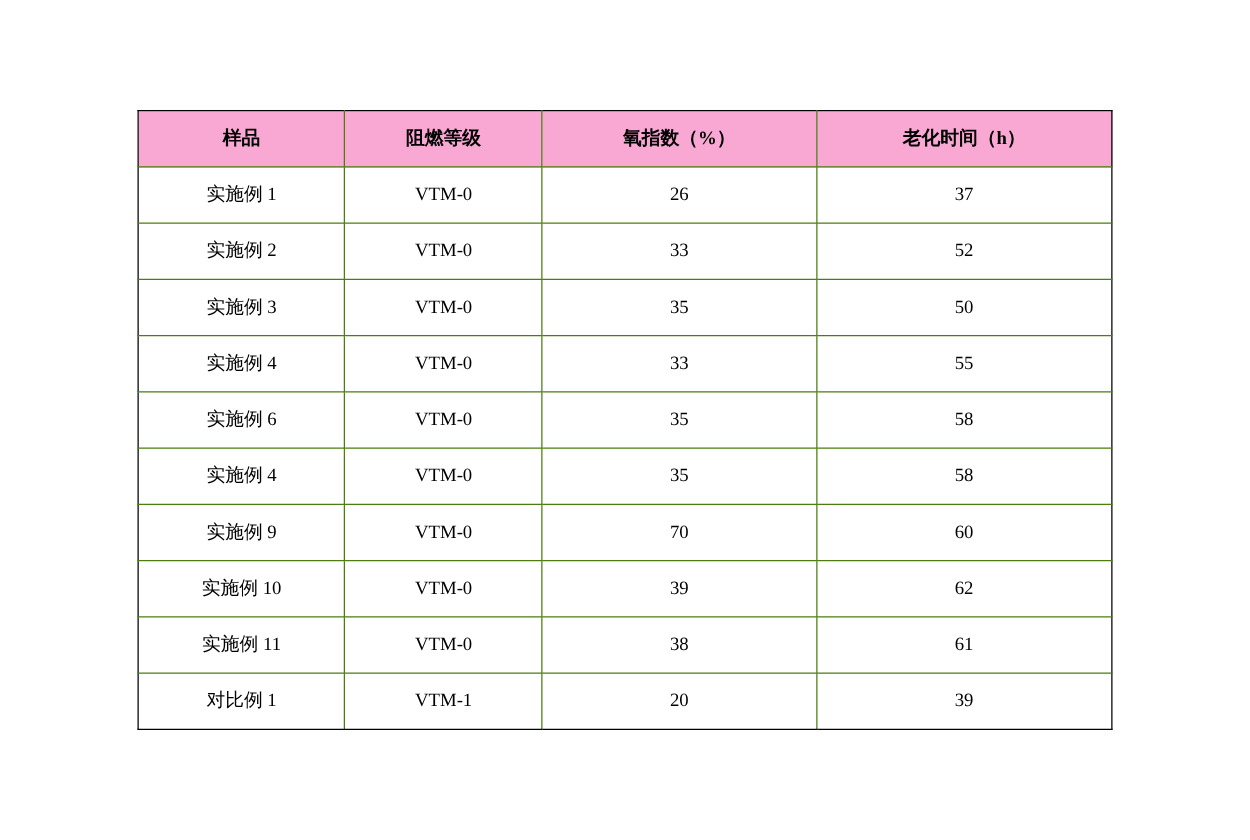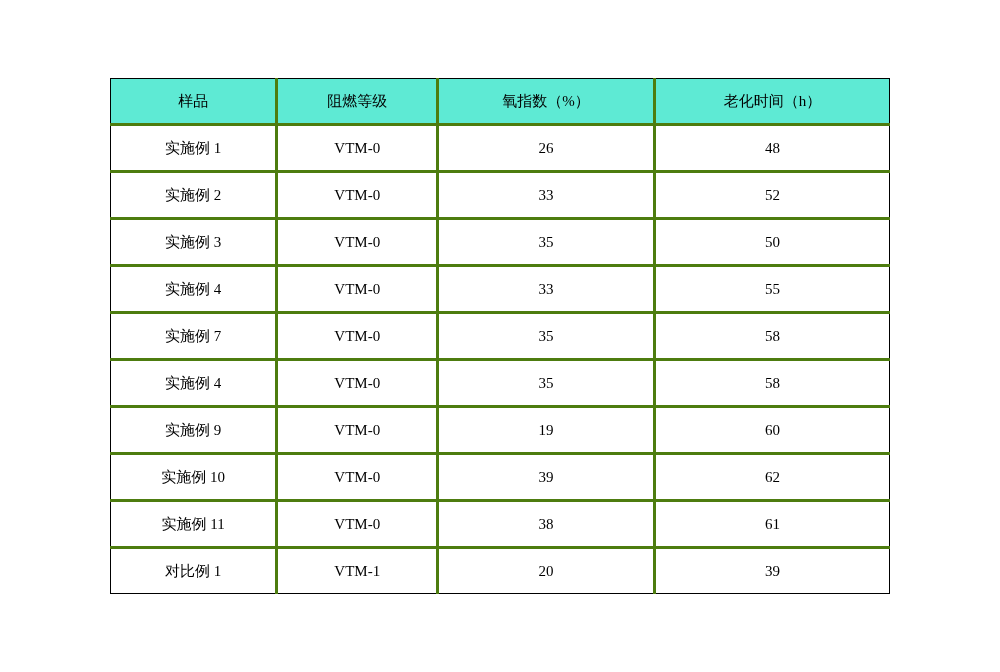--- a/index.html
+++ b/index.html
@@ -23,30 +23,30 @@
       margin: 20px auto;
     }
 
     table {
       width: 100%;
       border-collapse: collapse;
       border: 1.5px solid #000;
     }
 
     th, td {
-      border: 3px solid #4d7c0f;
+      border: 1px solid #4d7c0f;
       text-align: center;
       padding: 10px 8px;
       font-size: 15px;
       line-height: 1.6;
     }
 
     thead th {
-      font-weight: normal;
-      background: #5eead4;
+      font-weight: bold;
+      background: #f9a8d4;
     }
 
     tbody td {
       font-weight: normal;
     }
 
     tr:first-child th {
       border-top: 1.5px solid #000;
     }
 
@@ -73,56 +73,56 @@
         <th>阻燃等级</th>
         <th>氧指数（%）</th>
         <th>老化时间（h）</th>
       </tr>
     </thead>
     <tbody id="table-body">
     <tr>
           <td>实施例 1</td>
           <td>VTM-0</td>
           <td>26</td>
-          <td>48</td>
+          <td>37</td>
         </tr>
         <tr>
           <td>实施例 2</td>
           <td>VTM-0</td>
           <td>33</td>
           <td>52</td>
         </tr>
         <tr>
           <td>实施例 3</td>
           <td>VTM-0</td>
           <td>35</td>
           <td>50</td>
         </tr>
         <tr>
           <td>实施例 4</td>
           <td>VTM-0</td>
           <td>33</td>
           <td>55</td>
         </tr>
         <tr>
-          <td>实施例 7</td>
+          <td>实施例 6</td>
           <td>VTM-0</td>
           <td>35</td>
           <td>58</td>
         </tr>
         <tr>
           <td>实施例 4</td>
           <td>VTM-0</td>
           <td>35</td>
           <td>58</td>
         </tr>
         <tr>
           <td>实施例 9</td>
           <td>VTM-0</td>
-          <td>19</td>
+          <td>70</td>
           <td>60</td>
         </tr>
         <tr>
           <td>实施例 10</td>
           <td>VTM-0</td>
           <td>39</td>
           <td>62</td>
         </tr>
         <tr>
           <td>实施例 11</td>

